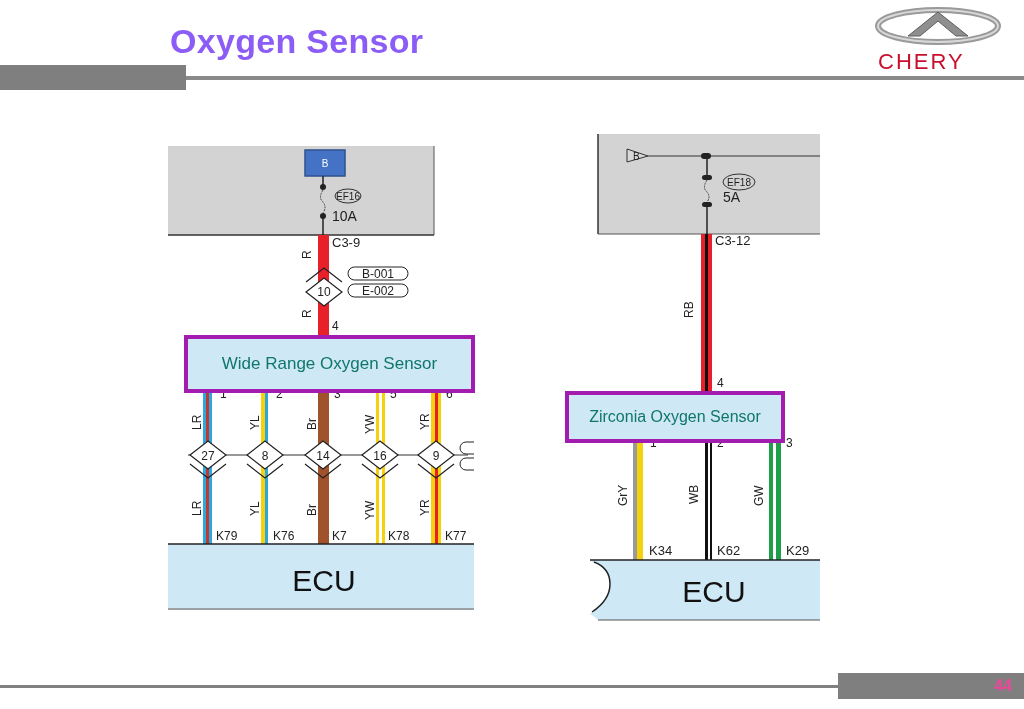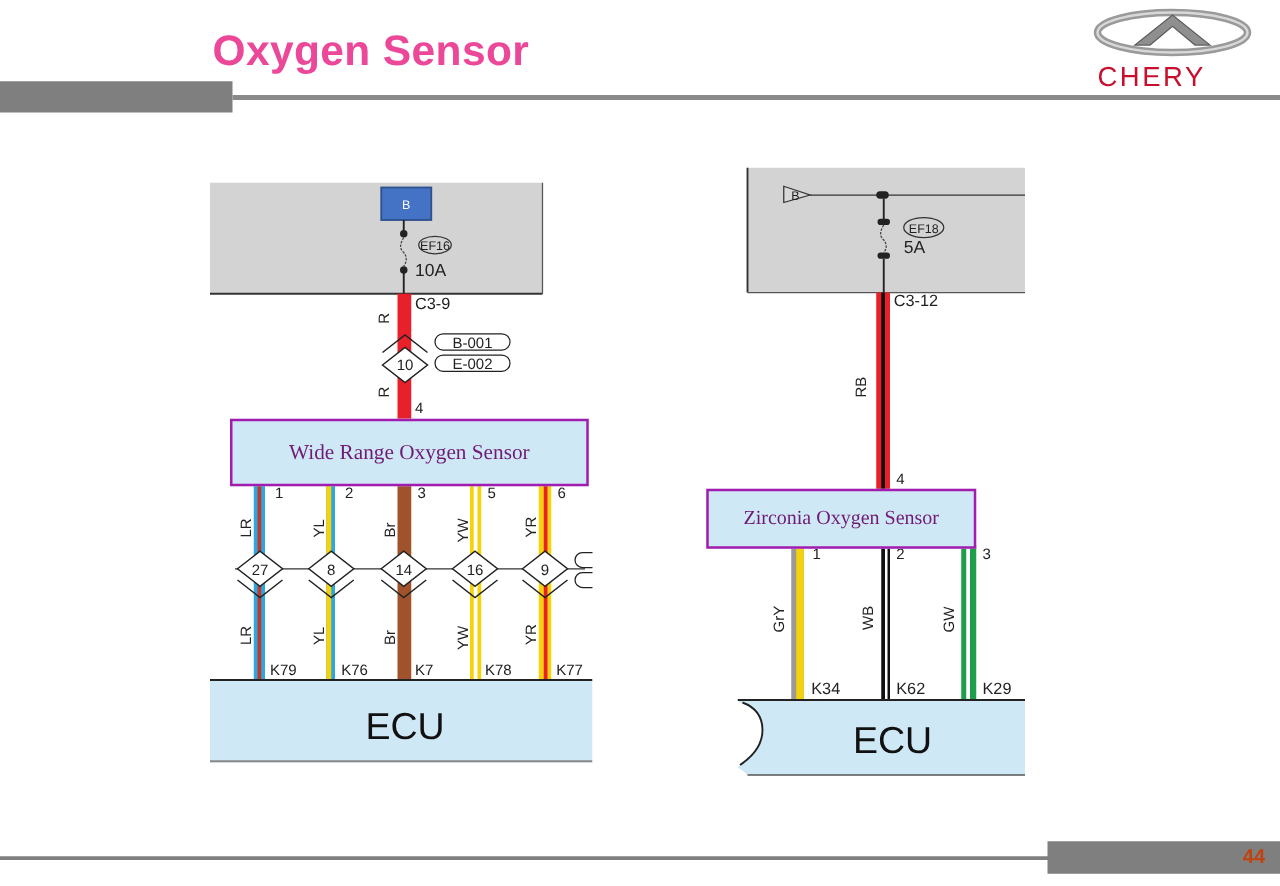--- a/index.html
+++ b/index.html
@@ -1,29 +1,29 @@
 <!DOCTYPE html>
 <html><head>
 <meta charset="utf-8">
 <style>
   html, body { margin:0; padding:0; }
   body { width:1024px; height:709px; position:relative; background:#ffffff; overflow:hidden; font-family:"Liberation Sans", sans-serif; }
   .abs { position:absolute; }
-  .title { left:170px; top:22px; font-size:34px; font-weight:bold; color:#ec4899; letter-spacing:0.3px; }
+  .title { left:170px; top:22px; font-size:34px; font-weight:bold; color:#8b5cf6; letter-spacing:0.3px; }
   .hdr-block { left:0; top:65px; width:186px; height:25px; background:#7f7f7f; }
   .hdr-line { left:186px; top:76px; width:838px; height:4px; background:#8a8a8a; }
   .ftr-line { left:0; top:685px; width:840px; height:3px; background:#808080; }
   .ftr-block { left:838px; top:673px; width:186px; height:26px; background:#7f7f7f; }
-  .page-num { right:12px; top:677px; color:#c2410c; font-weight:bold; font-size:16px; }
+  .page-num { right:12px; top:677px; color:#ec4899; font-weight:bold; font-size:16px; }
 
   .logo { left:872px; top:6px; width:132px; height:66px; }
   .logo-text { left:878px; top:49px; font-size:22px; font-weight:normal; color:#c8102e; letter-spacing:2px; }
 
   svg text { font-family:"Liberation Sans", sans-serif; }
-  .label-box { position:absolute; background:#cfe8f6; border:2px solid #a21caf; color:#701a75; font-family:Liberation Serif, serif; display:flex; align-items:center; justify-content:center; }
+  .label-box { position:absolute; background:#cfe8f6; border:4px solid #a21caf; color:#0f766e; font-family:Liberation Sans, sans-serif; display:flex; align-items:center; justify-content:center; }
 </style>
 </head>
 <body>
 
 <div class="abs title">Oxygen Sensor</div>
 <div class="abs hdr-block"></div>
 <div class="abs hdr-line"></div>
 
 <svg class="abs logo" viewBox="0 0 132 66">
   <ellipse cx="66" cy="20" rx="60" ry="16" fill="none" stroke="#9a9a9a" stroke-width="6"></ellipse>

